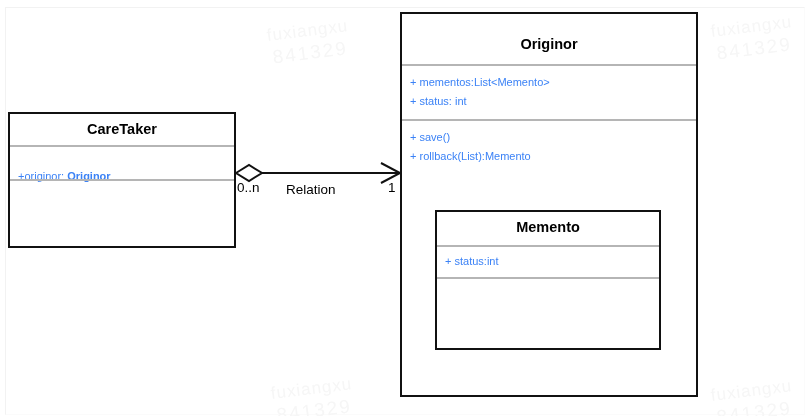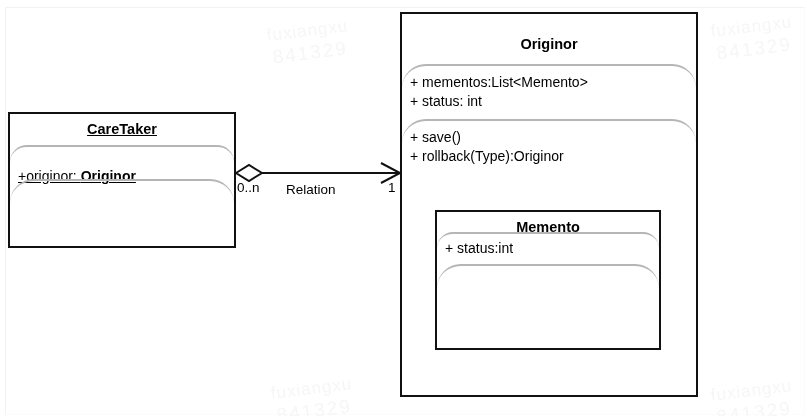--- a/index.html
+++ b/index.html
@@ -77,39 +77,37 @@
   .uml-class .compartment + .compartment {
     border-top: 2px solid #b5b5b5;
   }
   .class-title {
     text-align: center;
     font-weight: bold;
     font-size: 14.5px;
     color: #000000;
   }
   .member-list {
-    font-size: 14px;
-    color: #000000;
+    font-size: 11px;
+    color: #3b82f6;
     padding: 5px 0 5px 8px;
-    border-radius: 24px;
   }
   .member-list .member {
     white-space: nowrap;
     line-height: 19px;
   }
   .member-list .member b { font-weight: bold; }
   .compartment.empty { }
 
   
   #class-caretaker {
     left: 8px;
     top: 112px;
     width: 228px;
     height: 136px;
-    text-decoration: underline;
   }
   #class-caretaker .c-title { height: 31px; padding-top: 7px; }
   #class-caretaker .c-attrs { height: 34px; padding-top: 20px; }
   #class-caretaker .c-ops   { height: 67px; }
 
   
   #class-originor {
     left: 400px;
     top: 12px;
     width: 298px;
@@ -120,21 +118,21 @@
   #class-originor .c-ops   { height: 276px; padding-top: 7px; }
 
   
   #class-memento {
     left: 435px;
     top: 210px;
     width: 226px;
     height: 140px;
     z-index: 4;
   }
-  #class-memento .c-title { height: 20px; padding-top: 7px; border-radius: 12px; }
+  #class-memento .c-title { height: 33px; padding-top: 7px; border-radius: 12px; }
   #class-memento .c-attrs { height: 32px; padding-top: 5px; }
   #class-memento .c-ops   { height: 73px; }
 
   
   #association { position: absolute; left: 0; top: 0; width: 807px; height: 416px; z-index: 2; }
   .assoc-label {
     position: absolute;
     font-size: 13.5px;
     color: #000000;
     background: #ffffff;
@@ -200,21 +198,21 @@
   </div>
 
   <div class="uml-class" id="class-originor">
     <div class="compartment c-title class-title">Originor</div>
     <div class="compartment c-attrs member-list">
       <div class="member">+ mementos:List&lt;Memento&gt;</div>
       <div class="member">+ status: int</div>
     </div>
     <div class="compartment c-ops member-list">
       <div class="member">+ save()</div>
-      <div class="member">+ rollback(Type):Originor</div>
+      <div class="member">+ rollback(List):Memento</div>
     </div>
   </div>
 
   <div class="uml-class" id="class-memento">
     <div class="compartment c-title class-title">Memento</div>
     <div class="compartment c-attrs member-list">
       <div class="member">+ status:int</div>
     </div>
     <div class="compartment c-ops member-list empty"></div>
   </div>

